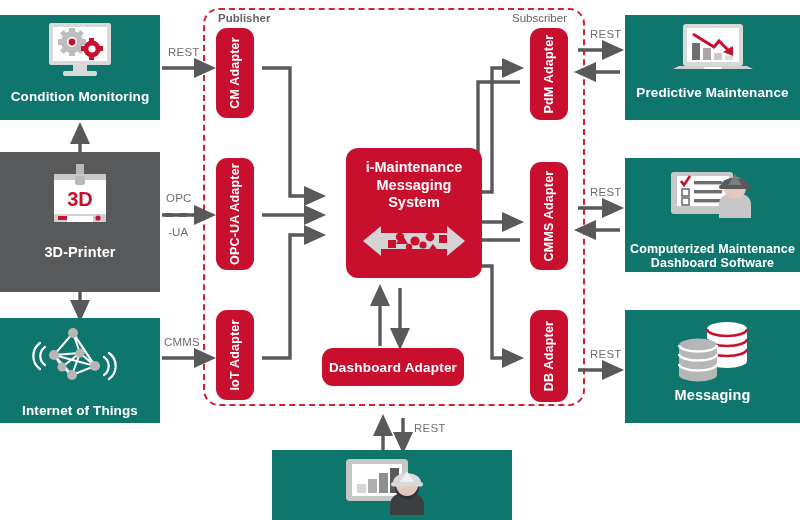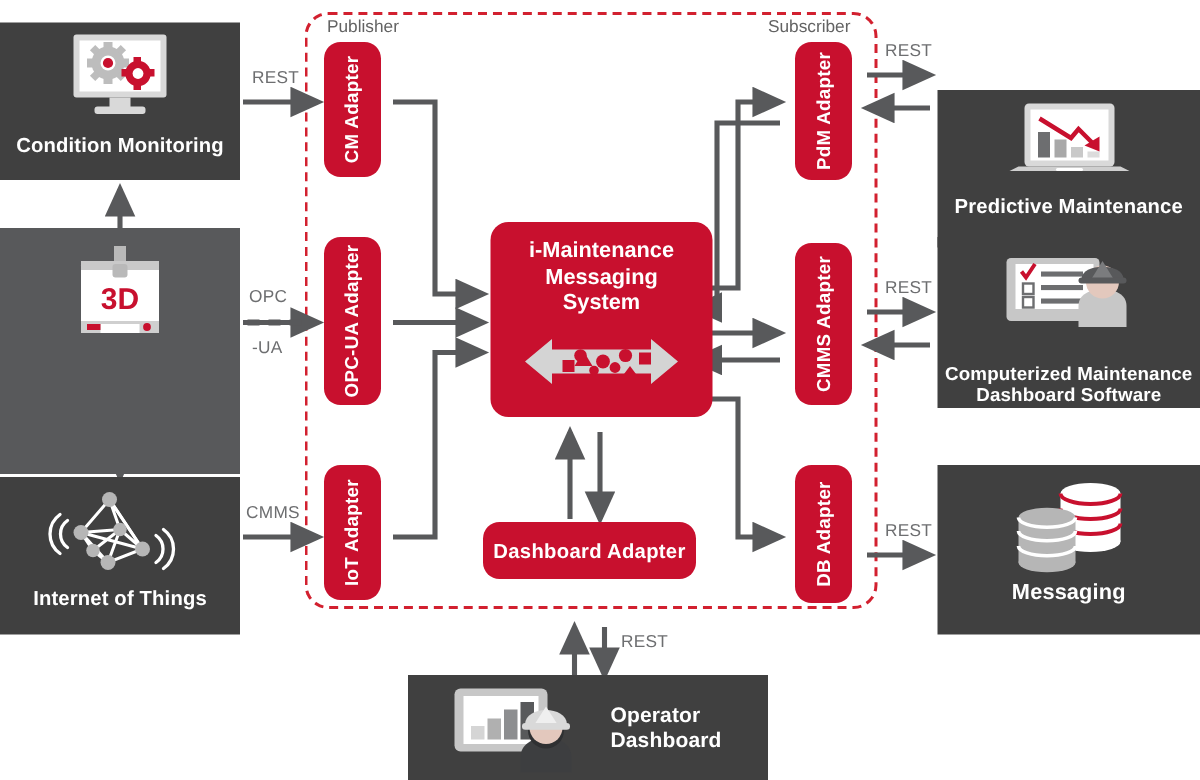--- a/index.html
+++ b/index.html
@@ -7,21 +7,21 @@
     width: 800px; height: 520px;
     background: #ffffff;
     font-family: "Liberation Sans", sans-serif;
     overflow: hidden;
   }
   #stage { position: relative; width: 800px; height: 520px; background: #fff; }
 
   
   .tile {
     position: absolute;
-    background: #404040;
+    background: #0f766e;
     display: flex;
     flex-direction: column;
     align-items: center;
     justify-content: flex-start;
     overflow: hidden;
   }
   .tile.grey { background: #58595b; }
   .tile-label {
     color: #ffffff;
     font-weight: bold;
@@ -189,31 +189,32 @@
         <rect x="50" y="17" width="5" height="5"></rect>
           <rect x="50" y="34" width="5" height="5"></rect>
         <rect x="42" y="25" width="5" height="5"></rect>
           <rect x="59" y="25" width="5" height="5"></rect>
       </g>
       <circle cx="53" cy="28" r="3.6" fill="#ffffff"></circle>
     </svg>
     <div class="tile-label" style="font-size:13.5px; margin-top:4px;">Condition Monitoring</div>
   </div>
 
-  <div class="tile grey" style="left:0px; top:152px; width:160px; height:164px;">
+  <div class="tile grey" style="left:0px; top:152px; width:160px; height:140px;">
     <svg width="62" height="74" viewBox="0 0 62 74" style="margin-top:12px;">
       <rect x="27" y="0" width="8" height="14" fill="#b9b9b9"></rect>
       <rect x="5" y="10" width="52" height="48" rx="3" fill="#ffffff"></rect>
       <rect x="5" y="10" width="52" height="6" fill="#c9c9c9"></rect>
       <rect x="26" y="12" width="10" height="9" rx="2" fill="#b9b9b9"></rect>
       <text x="31" y="42" font-family="Liberation Sans, sans-serif" font-size="20" font-weight="bold" fill="#c8102e" text-anchor="middle">3D</text>
       <path d="M5,50 L5,58 L18,58 L18,52 L44,52 L44,58 L57,58 L57,50 Z" fill="#cfcfcf"></path>
       <rect x="9" y="52" width="9" height="4" fill="#c8102e"></rect>
       <circle cx="49" cy="54" r="2.6" fill="#c8102e"></circle>
     </svg>
+    <div class="tile-label" style="font-size:14.5px; margin-top:6px;">3D-Printer</div>
   </div>
 
   <div class="tile" style="left:0px; top:318px; width:160px; height:105px;">
     <svg width="96" height="62" viewBox="0 0 96 62" style="margin-top:5px;">
       <g stroke="#ffffff" stroke-width="2" fill="none">
         <path d="M41,10 L22,32 L40,52 L63,43 L41,10 Z"></path>
         <path d="M22,32 L63,43 M41,10 L63,43 M22,32 L48,30 M41,10 L48,30 M48,30 L40,52 M48,30 L63,43 M22,32 L30,44 M30,44 L40,52 M30,44 L48,30"></path>
       </g>
       <g fill="#b6b6b6">
         <circle cx="41" cy="10" r="5"></circle>
@@ -223,24 +224,24 @@
         <circle cx="48" cy="30" r="4.5"></circle>
           <circle cx="30" cy="44" r="4.5"></circle>
       </g>
       <g stroke="#ffffff" stroke-width="2.2" fill="none" stroke-linecap="round">
         <path d="M13,24 A11,11 0 0,0 13,42"></path>
         <path d="M8,20 A16,16 0 0,0 8,46"></path>
         <path d="M72,34 A11,11 0 0,1 72,52"></path>
         <path d="M77,30 A16,16 0 0,1 77,56"></path>
       </g>
     </svg>
-    <div class="tile-label" style="font-size:13.5px; margin-top:6px;">Internet of Things</div>
-  </div>
-
-  <div class="tile" style="left:625px; top:15px; width:175px; height:105px;margin-top:45px;">
+    <div class="tile-label" style="font-size:13.5px; margin-top:18px;">Internet of Things</div>
+  </div>
+
+  <div class="tile" style="left:625px; top:15px; width:175px; height:105px;">
     <svg width="92" height="62" viewBox="0 0 92 62" style="margin-top:6px;">
       <rect x="16" y="3" width="60" height="42" rx="3" fill="#d9d9d9"></rect>
       <rect x="20" y="7" width="52" height="34" fill="#ffffff"></rect>
       <path d="M6,48 L86,48 L80,45 L12,45 Z" fill="#cfcfcf"></path>
       <rect x="37" y="46" width="18" height="2" rx="1" fill="#ffffff"></rect>
       <g fill="#6d6e70">
           <rect x="25" y="22" width="8" height="17"></rect>
         </g>
       <g fill="#a8a8a8">
           <rect x="36" y="27" width="8" height="12"></rect>
@@ -325,27 +326,23 @@
       <g fill="#58595b">
           <rect x="48" y="13" width="9" height="25"></rect>
         </g>
       <path d="M48,50 C48,41 56,37 65,37 C74,37 82,41 82,50 L82,60 L48,60 Z" fill="#3d3e40"></path>
       <circle cx="65" cy="32" r="12" fill="#2f3032"></circle>
       <circle cx="65" cy="30" r="11" fill="#e3c8bd"></circle>
       <path d="M51,28 C51,15 79,15 79,28 L79,30 L51,30 Z" fill="#d9d9d9"></path>
       <path d="M65,16 L56,30 L74,30 Z" fill="#efefef"></path>
       <rect x="49" y="27" width="32" height="4.5" rx="2.2" fill="#d9d9d9"></rect>
     </svg>
-    <div class="tile-label" style="font-size:14px; width:auto; text-align:left; margin-left:12px; line-height:1.25;">
-      <span>Operator</span><br>
-      <span>Dashboard</span>
-    </div>
-  </div>
-
-  <div class="zone-label" style="left:218px; top:12px;">Publisher</div>
+  </div>
+
+  <div class="zone-label" style="left:218px; top:12px;font-weight:bold;">Publisher</div>
   <div class="zone-label" style="left:512px; top:12px;">Subscriber</div>
 
   <div class="adapter" style="left:216px; top:28px; width:38px; height:90px;">
     <span>CM Adapter</span>
   </div>
   <div class="adapter" style="left:216px; top:158px; width:38px; height:112px;">
     <span>OPC-UA Adapter</span>
   </div>
   <div class="adapter" style="left:216px; top:310px; width:38px; height:90px;">
     <span>IoT Adapter</span>
@@ -358,21 +355,21 @@
     <span>CMMS Adapter</span>
   </div>
   <div class="adapter" style="left:530px; top:310px; width:38px; height:92px;">
     <span>DB Adapter</span>
   </div>
 
   <div class="adapter horiz" style="left:322px; top:348px; width:142px; height:38px;">
     <span>Dashboard Adapter</span>
   </div>
 
-  <div class="core" style="left:327px; top:148px; width:148px; height:130px;">
+  <div class="core" style="left:346px; top:148px; width:136px; height:130px;">
     <div class="core-title">
       <span>i-Maintenance</span><br>
       <span>Messaging</span><br>
       <span>System</span>
     </div>
     <svg width="106" height="42" viewBox="0 0 106 42" style="margin-top:8px;">
       <path d="M20,6 L20,13 L86,13 L86,6 L104,21 L86,36 L86,29 L20,29 L20,36 L2,21 Z" fill="#d4d4d4"></path>
       <g fill="#c8102e">
         <rect x="27" y="20" width="8" height="8"></rect>
         <path d="M41,14 L47,24 L35,24 Z"></path>

